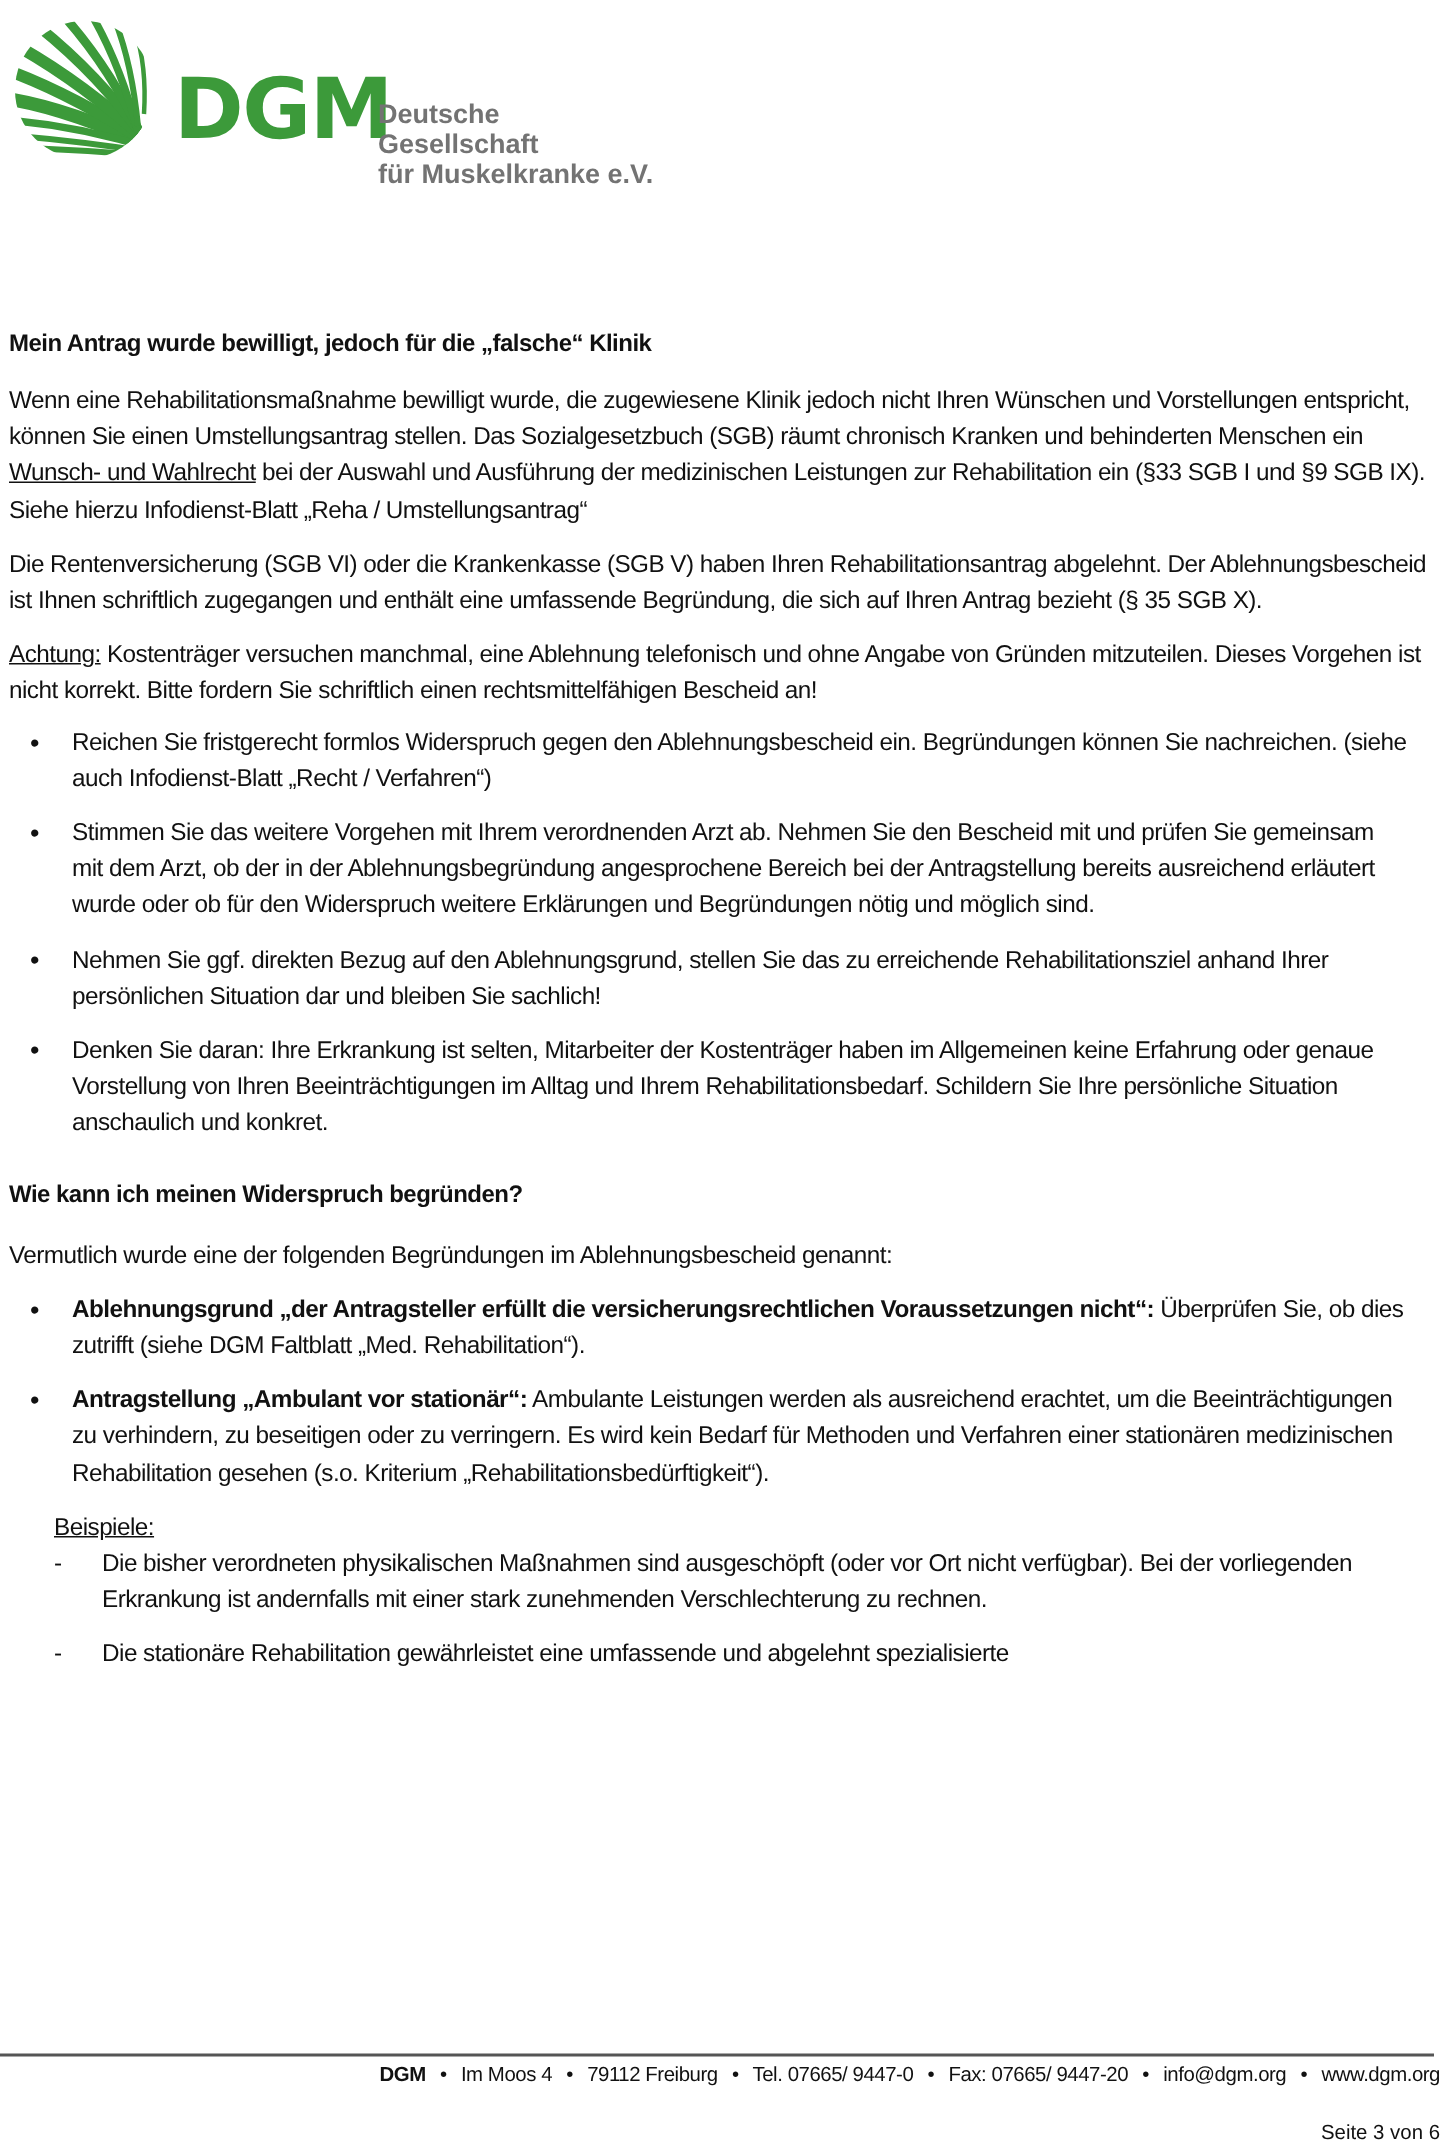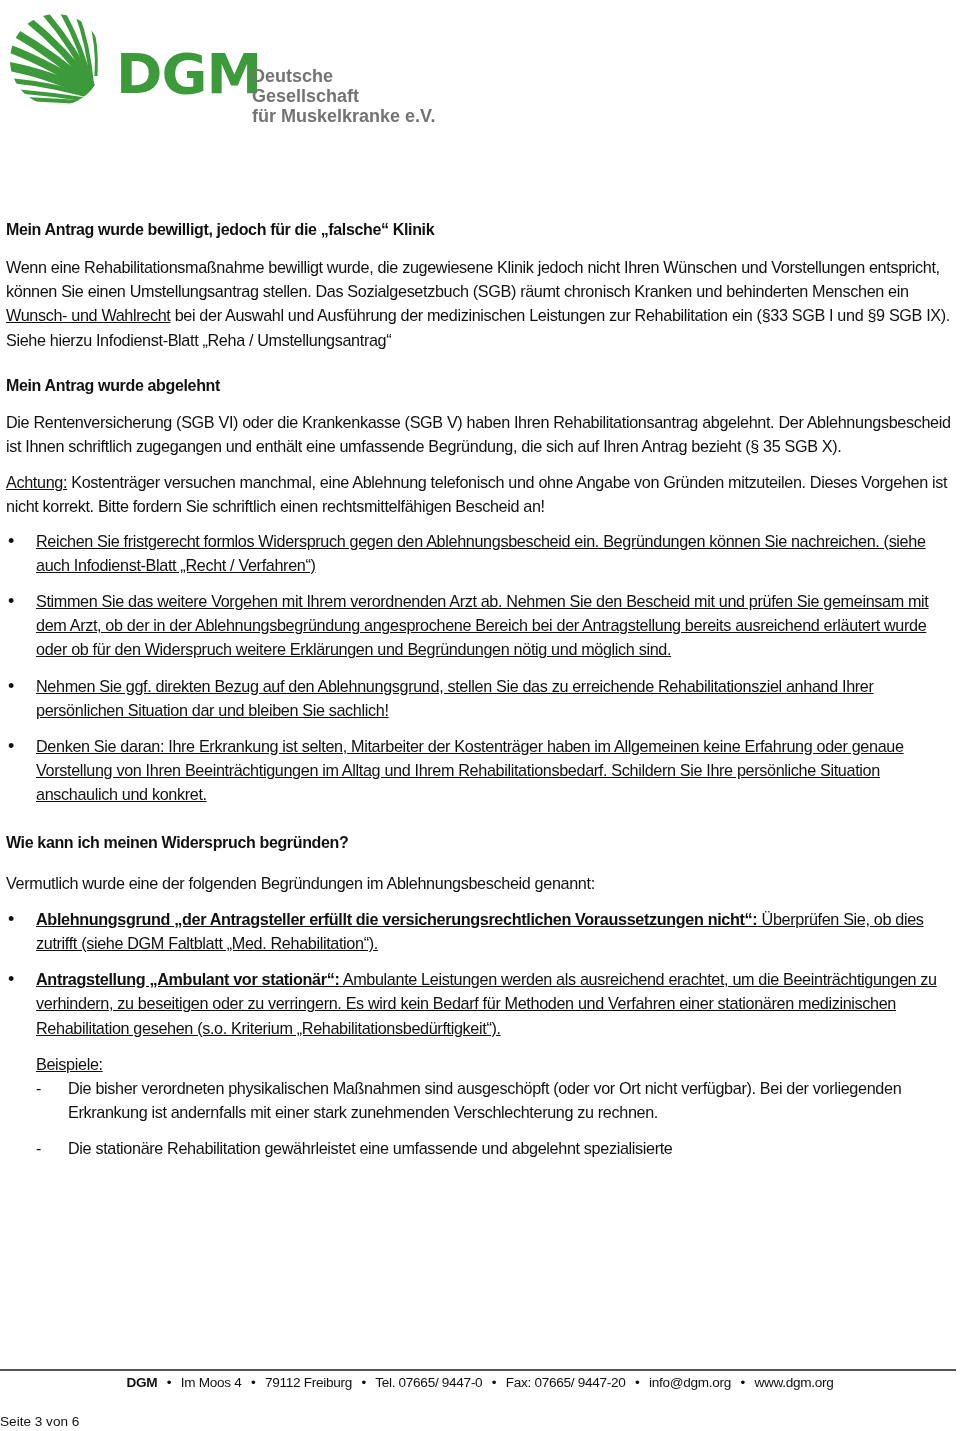--- a/index.html
+++ b/index.html
@@ -19,39 +19,39 @@
     line-height: 20px; color: #737373;
   }
   .content {
     position: absolute; left: 6px; top: 218px; width: 946px;
     font-size: 16.2px; line-height: 24.2px; letter-spacing: -0.35px;
   }
   h2 { font-size: 16px; font-weight: bold; margin: 0; line-height: 24px; }
   p { margin: 0; }
   .u { text-decoration: underline; }
   .b { font-weight: bold; }
-  ul.bullets { list-style: none; margin: 0; padding: 0; text-decoration: underline; }
+  ul.bullets { list-style: none; margin: 12px; padding: 0; }
   ul.bullets li { position: relative; padding-left: 30px; }
   ul.bullets li::before {
     content: "\2022"; position: absolute; left: 2px; top: 0; font-size: 18px;
   }
   ul.dashes { list-style: none; margin: 0; padding: 0; }
   ul.dashes li { position: relative; padding-left: 62px; }
   ul.dashes li::before { content: "-"; position: absolute; left: 30px; top: 0; }
   .indent { padding-left: 30px; }
   .footer-rule {
     position: absolute; left: 0; top: 1369px; width: 956px; height: 2px; background: #555;
   }
   .footer-line {
-    position: absolute; left: 0; top: 1374px; width: 960px; text-align: center;
+    position: absolute; left: 0; top: 1374px; width: 960px; text-align: right;
     font-size: 13.6px; line-height: 18px; letter-spacing: -0.3px;
   }
   .footer-line .dot { padding: 0 6px; }
   .page-num {
-    position: absolute; left: 0; top: 1413px; width: 960px; text-align: left;
+    position: absolute; left: 0; top: 1413px; width: 960px; text-align: right;
     font-size: 13.6px; line-height: 18px;
   }
 </style>
 </head>
 <body>
 
 <div class="logo">
   <svg class="logo-mark" viewBox="0 0 110 100">
     <defs>
         <clipPath id="circ">
@@ -77,21 +77,20 @@
     <div>Deutsche Gesellschaft</div>
     <div>für Muskelkranke e.V.</div>
   </div>
 </div>
 
 <div class="content">
 
   <h2>Mein Antrag wurde bewilligt, jedoch für die „falsche“ Klinik</h2>
   <p style="margin-top:13px"><span>Wenn eine Rehabilitationsmaßnahme bewilligt wurde, die zugewiesene Klinik jedoch nicht Ihren Wünschen und Vorstellungen entspricht, können Sie einen Umstellungsantrag stellen. Das Sozialgesetzbuch (SGB) räumt chronisch Kranken und behinderten Menschen ein </span><span class="u">Wunsch- und Wahlrecht</span><span> bei der Auswahl und Ausführung der medizinischen Leistungen zur Rehabilitation ein (§33 SGB I und §9 SGB IX). Siehe hierzu Infodienst-Blatt „Reha / Umstellungsantrag“</span></p>
 
-  <h2 style="margin-top:22px">Mein Antrag wurde abgelehnt</h2>
   <p style="margin-top:12px">Die Rentenversicherung (SGB VI) oder die Krankenkasse (SGB V) haben Ihren Rehabilitationsantrag abgelehnt. Der Ablehnungsbescheid ist Ihnen schriftlich zugegangen und enthält eine umfassende Begründung, die sich auf Ihren Antrag bezieht (§ 35 SGB X).</p>
   <p style="margin-top:12px"><span class="u">Achtung:</span><span> Kostenträger versuchen manchmal, eine Ablehnung telefonisch und ohne Angabe von Gründen mitzuteilen. Dieses Vorgehen ist nicht korrekt. Bitte fordern Sie schriftlich einen rechtsmittelfähigen Bescheid an!</span></p>
 
   <ul class="bullets" style="margin-top:10px">
     <li>Reichen Sie fristgerecht formlos Widerspruch gegen den Ablehnungsbescheid ein. Begründungen können Sie nachreichen. (siehe auch Infodienst-Blatt „Recht / Verfahren“)</li>
     <li style="margin-top:12px">Stimmen Sie das weitere Vorgehen mit Ihrem verordnenden Arzt ab. Nehmen Sie den Bescheid mit und prüfen Sie gemeinsam mit dem Arzt, ob der in der Ablehnungsbegründung angesprochene Bereich bei der Antragstellung bereits ausreichend erläutert wurde oder ob für den Widerspruch weitere Erklärungen und Begründungen nötig und möglich sind.</li>
     <li style="margin-top:12px">Nehmen Sie ggf. direkten Bezug auf den Ablehnungsgrund, stellen Sie das zu erreichende Rehabilitationsziel anhand Ihrer persönlichen Situation dar und bleiben Sie sachlich!</li>
     <li style="margin-top:12px">Denken Sie daran: Ihre Erkrankung ist selten, Mitarbeiter der Kostenträger haben im Allgemeinen keine Erfahrung oder genaue Vorstellung von Ihren Beeinträchtigungen im Alltag und Ihrem Rehabilitationsbedarf. Schildern Sie Ihre persönliche Situation anschaulich und konkret.</li>
   </ul>
 

